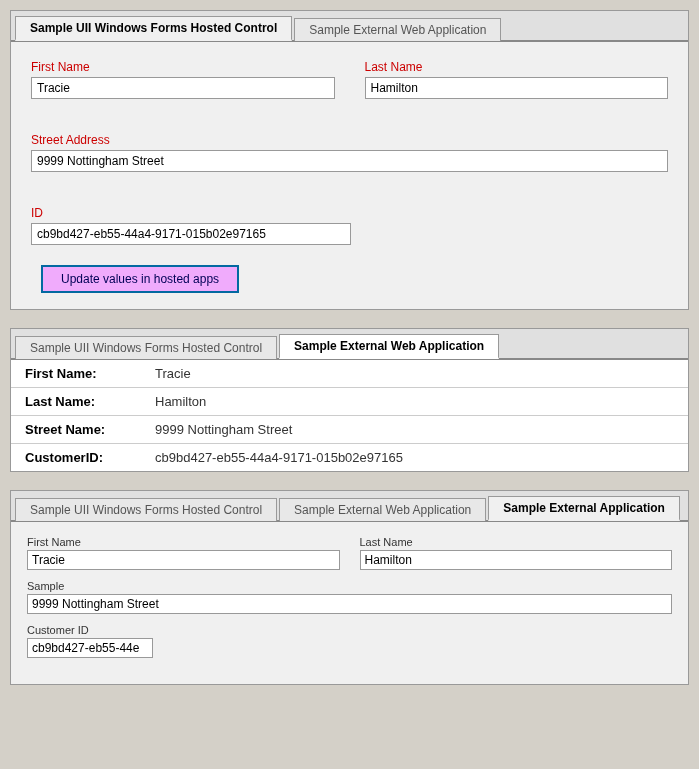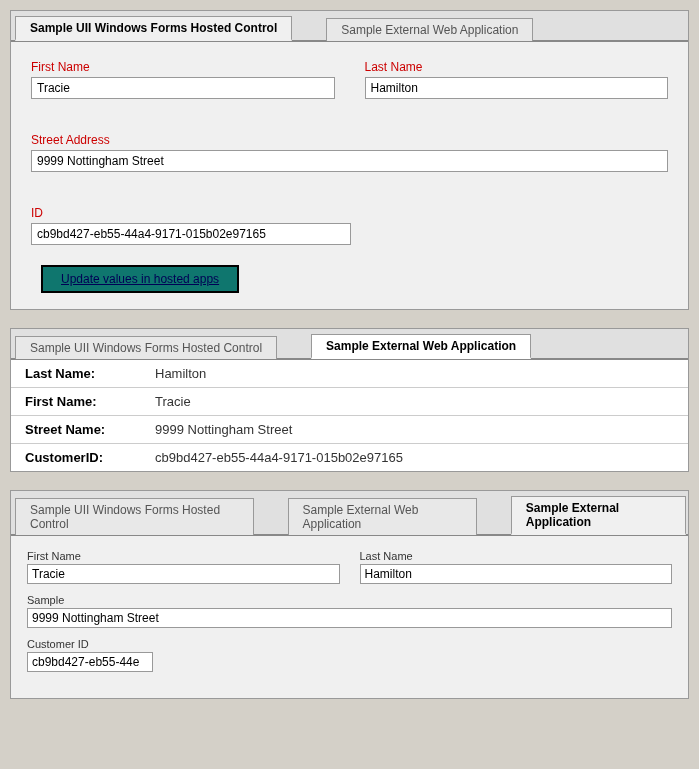--- a/index.html
+++ b/index.html
@@ -19,21 +19,20 @@
     }
 
     
     .tab-strip {
       display: flex;
       align-items: flex-end;
       background: #e0e0e0;
       border-bottom: 2px solid #888;
       padding-top: 4px;
       padding-left: 4px;
-      gap: 32px;
     }
 
     .tab {
       padding: 4px 14px;
       border: 1px solid #999;
       border-bottom: none;
       background: #e8e8e8;
       color: #555;
       font-size: 12px;
       cursor: pointer;
@@ -96,27 +95,26 @@
     }
 
     .btn-row {
       display: flex;
       justify-content: space-between;
       margin-top: 20px;
       padding: 0 10px;
     }
 
     .btn {
-      border: 2px solid #000000;
-      background: #0f766e;
+      border: 2px solid #0369a1;
+      background: #f0abfc;
       padding: 5px 18px;
       font-size: 12px;
       cursor: pointer;
       color: #000055;
-      text-decoration: underline;
     }
 
     
     .panel2-content {
       padding: 0;
       background: #fff;
     }
 
     .data-table {
       width: 100%;
@@ -227,26 +225,26 @@
       <span>Sample UII Windows Forms Hosted Control</span>
     </div>
     <div class="tab active-white" style="background:#fff; border-bottom:2px solid #fff;">
       <span>Sample External Web Application</span>
     </div>
   </div>
   <div class="panel2-content">
     <table class="data-table">
       <tbody>
         <tr>
+          <td class="label-col">First Name:</td>
+          <td class="value-col">Tracie</td>
+        </tr>
+        <tr>
           <td class="label-col">Last Name:</td>
           <td class="value-col">Hamilton</td>
-        </tr>
-        <tr>
-          <td class="label-col">First Name:</td>
-          <td class="value-col">Tracie</td>
         </tr>
         <tr>
           <td class="label-col">Street Name:</td>
           <td class="value-col">9999 Nottingham Street</td>
         </tr>
         <tr>
           <td class="label-col">CustomerID:</td>
           <td class="value-col">cb9bd427-eb55-44a4-9171-015b02e97165</td>
         </tr>
       </tbody>

